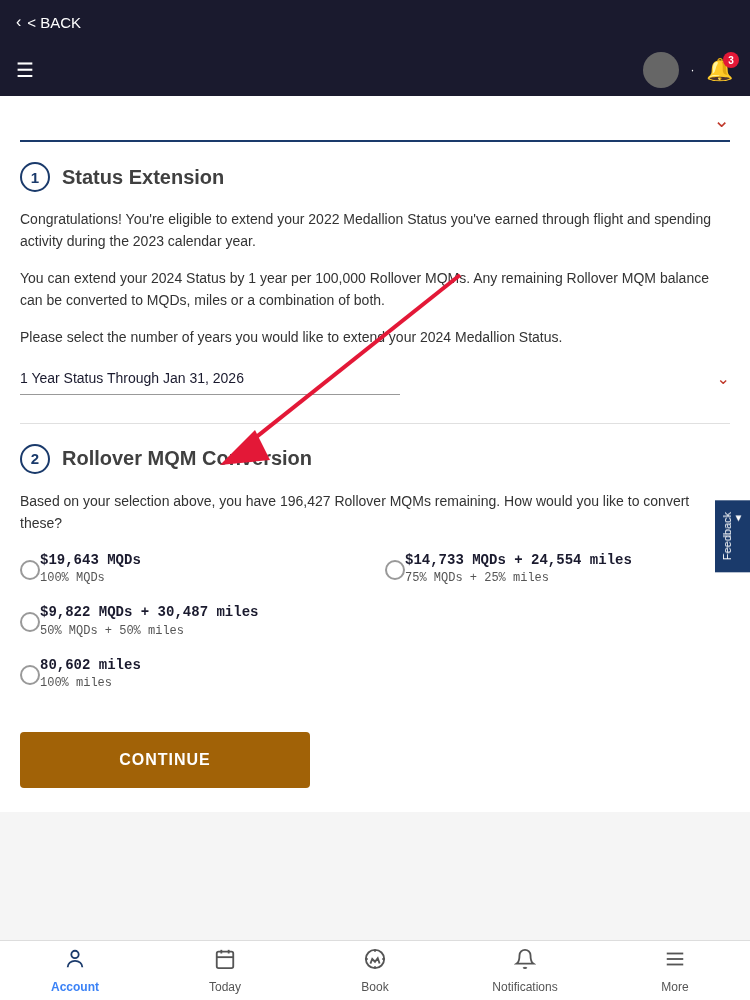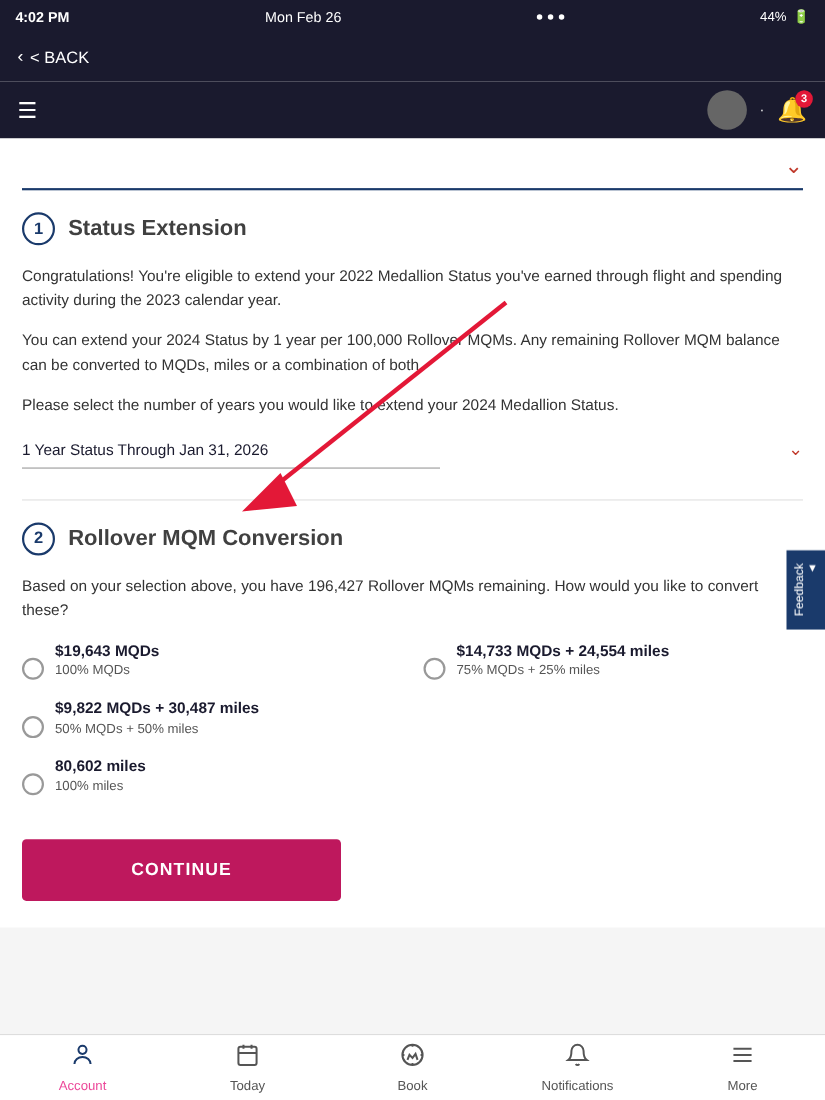--- a/index.html
+++ b/index.html
@@ -176,23 +176,23 @@
 
     
     .radio-grid {
       display: grid;
       grid-template-columns: 1fr 1fr;
       gap: 16px 20px;
       margin-top: 16px;
     }
     .radio-option {
       display: flex;
-      align-items: flex-end;
-      gap: 10px;
+      align-items: center;
       cursor: pointer;
+      font-family: Liberation Mono, monospace;
     }
     .radio-circle {
       width: 20px;
       height: 20px;
       border-radius: 50%;
       border: 2px solid #999;
       flex-shrink: 0;
       margin-top: 2px;
       background: white;
     }
@@ -207,21 +207,21 @@
       color: #555;
       line-height: 1.4;
     }
 
     
     .continue-section {
       padding: 20px 20px 24px;
       background: white;
     }
     .continue-button {
-      background: #be185d;
+      background: #a16207;
       color: white;
       border: none;
       width: 290px;
       height: 56px;
       font-size: 16px;
       font-weight: 700;
       letter-spacing: 1px;
       cursor: pointer;
       border-radius: 4px;
     }
@@ -276,45 +276,32 @@
       flex-direction: column;
       align-items: center;
       justify-content: center;
       gap: 4px;
       cursor: pointer;
       padding: 6px 0;
     }
     .nav-item .nav-icon { font-size: 22px; color: #555; }
     .nav-item .nav-label { font-size: 12px; color: #555; }
     .nav-item.active .nav-icon { color: #1a3a6b; }
-    .nav-item.active .nav-label { color: #ec4899; font-weight: 400; }
+    .nav-item.active .nav-label { color: #3b82f6; font-weight: 700; }
 
     .page-wrapper {
       position: relative;
       padding-bottom: 60px;
     }
   </style>
 </head>
 <body>
 
 <div class="page-wrapper">
 
-  <div class="status-bar">
-    <span class="status-bar-left">4:02 PM</span>
-    <span class="status-bar-date">Mon Feb 26</span>
-    <div class="status-bar-center">
-      <span></span>
-        <span></span>
-        <span></span>
-    </div>
-    <div class="status-bar-right">
-      <span>44%</span>
-      <span>🔋</span>
-    </div>
-  </div>
 
   <div class="back-bar">
     <span class="chevron">‹</span>
     <span>&lt; BACK</span>
   </div>
 
   <div class="header-nav">
     <div class="hamburger">☰</div>
     <div class="header-right">
       <div class="user-avatar"></div>

